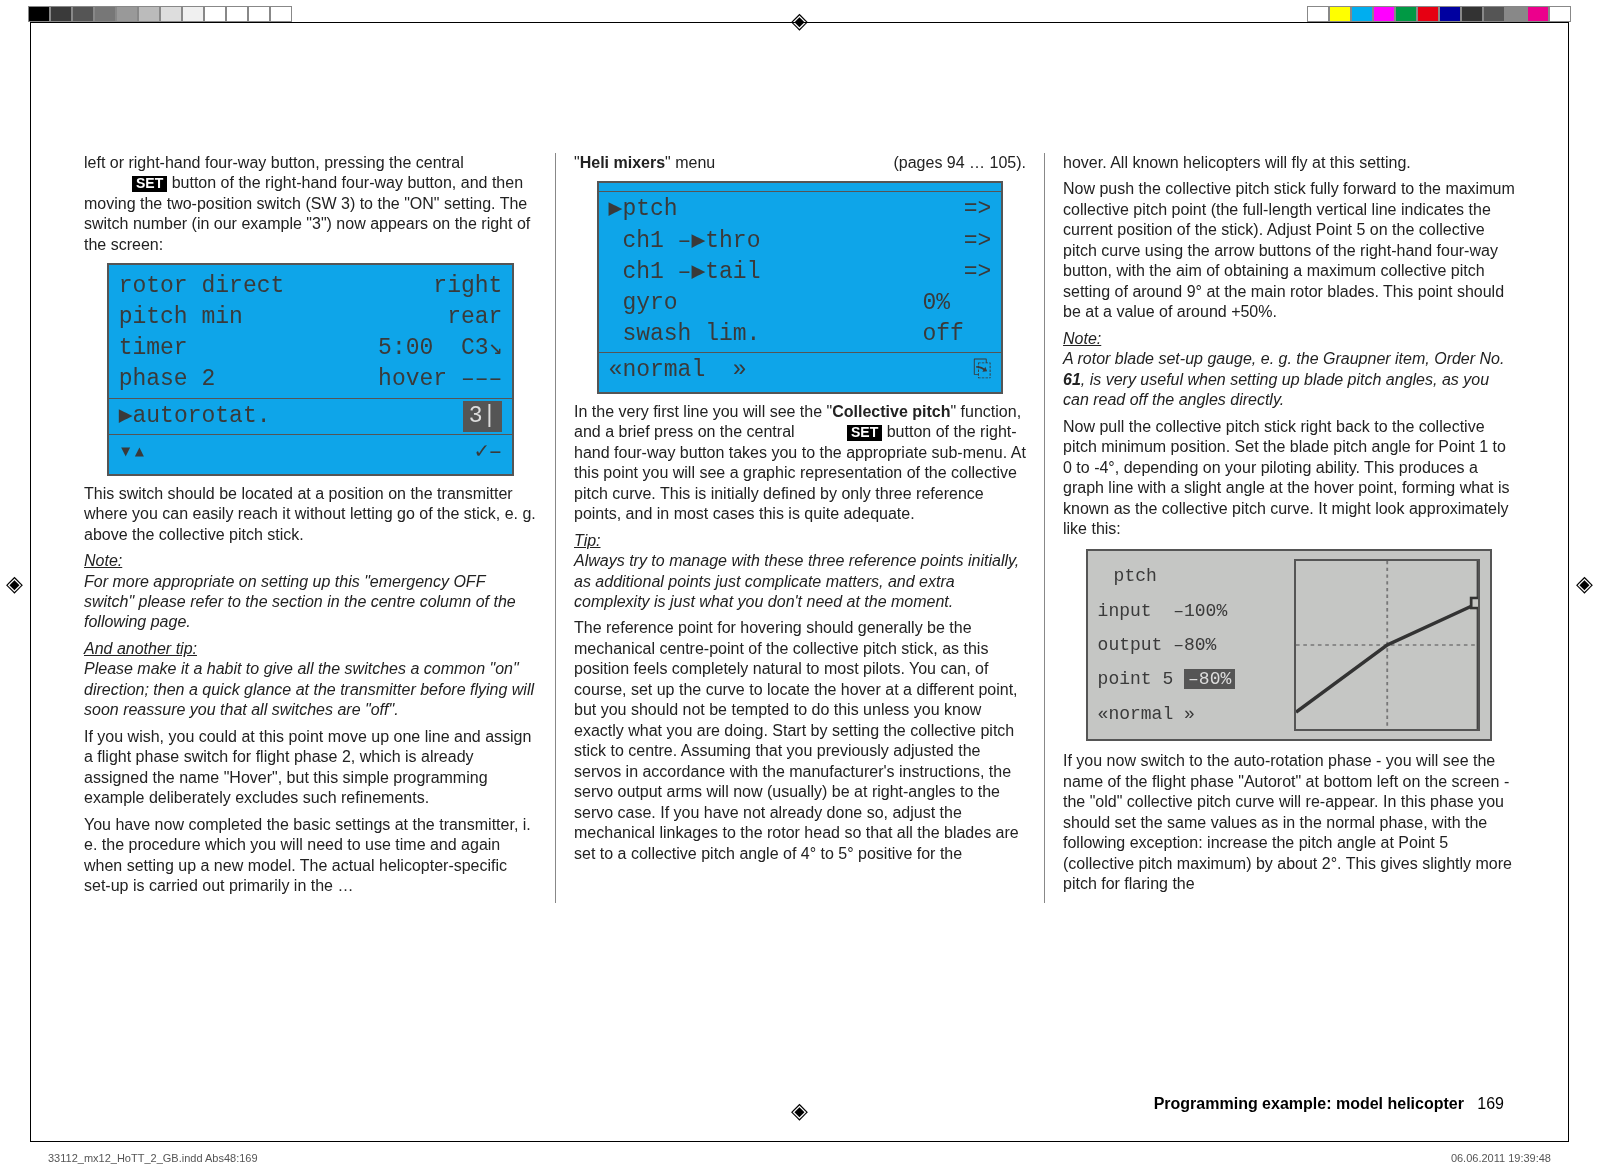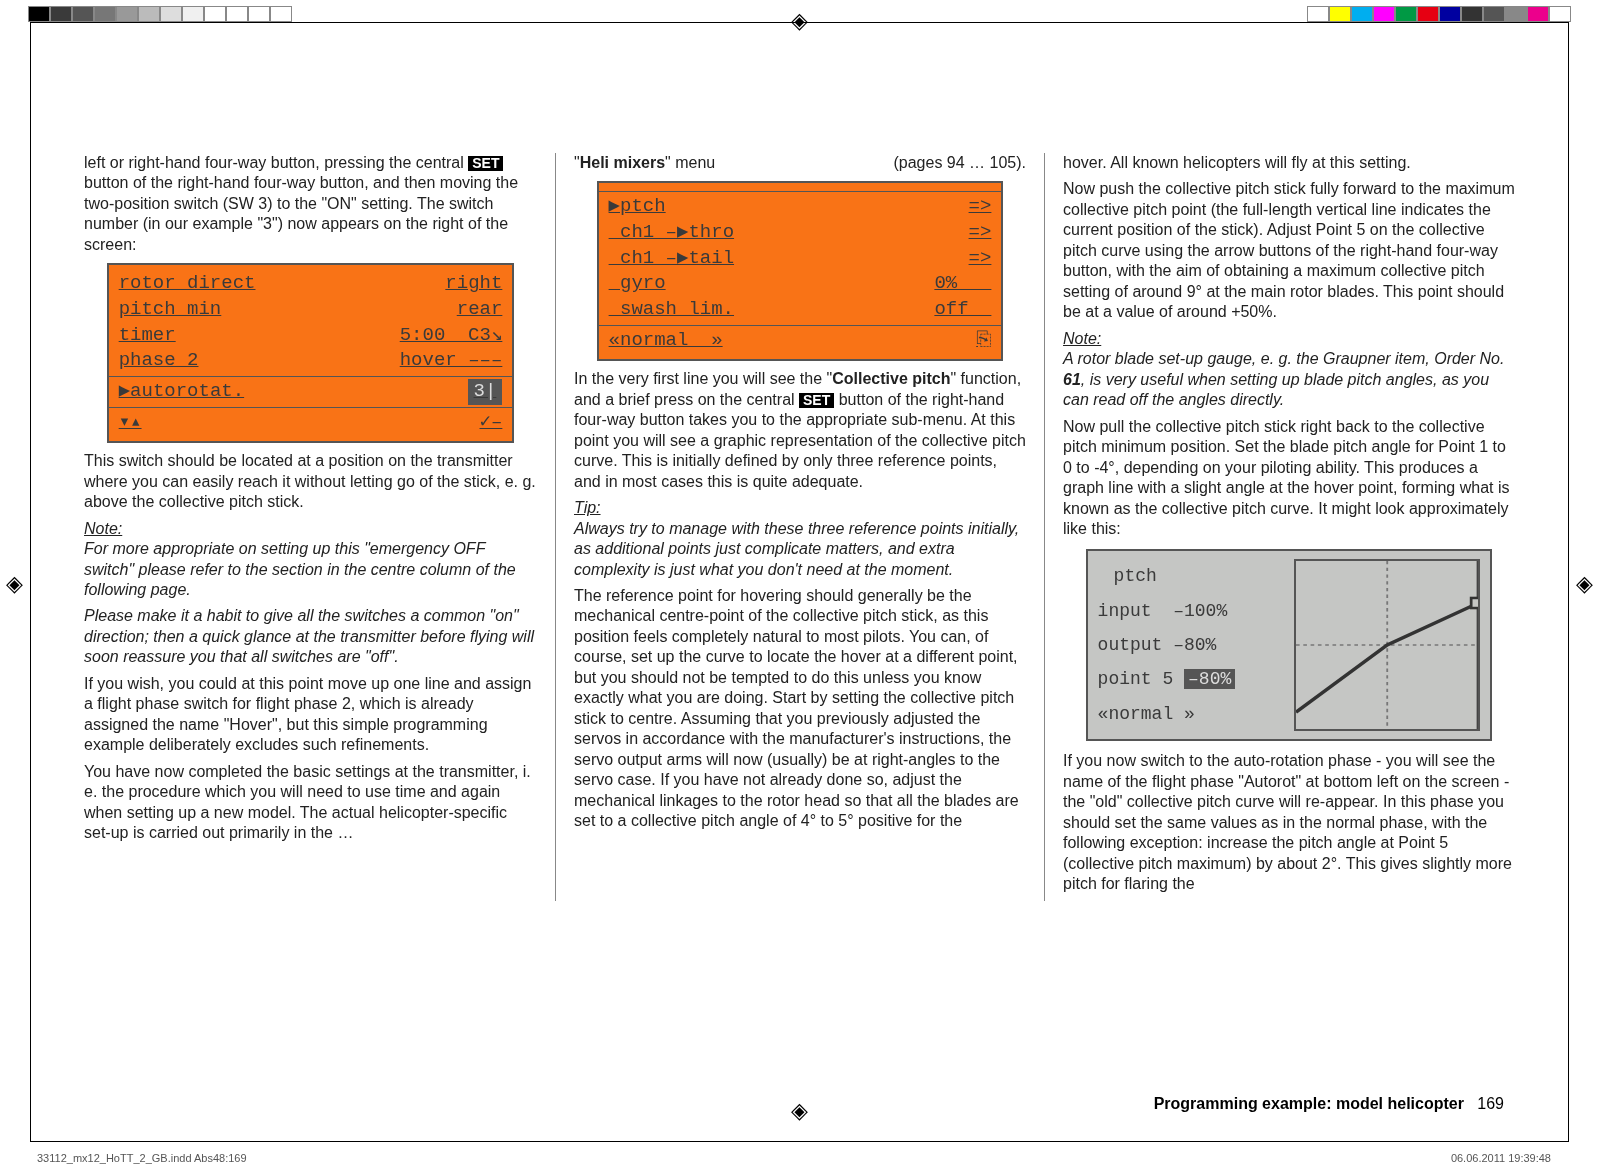--- a/index.html
+++ b/index.html
@@ -26,41 +26,41 @@
   }
   .col {
     flex: 1 1 33.3%;
     padding: 0 18px;
     font-size: 16px;
     line-height: 1.28;
     color: #222;
   }
   .col + .col { border-left: 1px solid #888; }
   .lcd {
-    background: #f97316;
+    background: #0ea5e9;
     border: 2px solid #555;
     margin: 8px auto;
     padding: 6px 10px;
     font-family: "Courier New", monospace;
-    font-size: 19px;
+    font-size: 23px;
     line-height: 1.35;
     color: #3a3a3a;
     width: 90%;
-    text-decoration: underline;
   }
   .lcd-row { display: flex; justify-content: space-between; white-space: pre; }
   .lcd hr { border: none; border-top: 1px solid #555; margin: 2px -10px; }
   .set-btn {
     background: #000;
     color: #fff;
     font-weight: bold;
     padding: 0 4px;
     font-size: 14px;
     display: inline-block;
     line-height: 1.1;
+    margin-left: 48px;
   }
   .note-head { font-style: italic; text-decoration: underline; margin-top: 6px; }
   .ital { font-style: italic; }
   .para { margin-bottom: 6px; }
   .menu-title-row { display: flex; justify-content: space-between; margin-bottom: 6px; }
   .menu-title-row b { font-weight: bold; }
   .graph-wrap {
     background: #c5c6c4;
     border: 2px solid #555;
     margin: 10px auto;
@@ -85,21 +85,21 @@
   .footer-row {
     position: absolute;
     bottom: 28px;
     right: 64px;
     font-size: 16px;
   }
   .footer-row b { font-weight: bold; }
   .outside-footer {
     position: absolute;
     bottom: 4px;
-    left: 37px;
+    left: 48px;
     right: 48px;
     display: flex;
     justify-content: space-between;
     font-size: 11px;
     color: #555;
   }
   
   .reg-mark { position: absolute; font-size: 22px; color: #000; }
   .reg-top { top: 8px; left: 50%; transform: translateX(-50%); }
   .reg-bottom { bottom: 44px; left: 50%; transform: translateX(-50%); }
@@ -164,20 +164,21 @@
           <div class="lcd-row"><span>phase 2</span><span>hover –––</span></div>
           <hr>
           <div class="lcd-row"><span>▶autorotat.</span><span class="inv-box">3|</span></div>
           <hr>
           <div class="lcd-row"><span>▾▴</span><span>✓–</span></div>
         </div>
 
       <p class="para">This switch should be located at a position on the transmitter where you can easily reach it without letting go of the stick, e. g. above the collective pitch stick.</p>
       <p class="note-head">Note:</p>
       <p class="para ital">For more appropriate on setting up this "emergency OFF switch" please refer to the section in the centre column of the following page.</p>
+      <p class="note-head">And another tip:</p>
       <p class="para ital">Please make it a habit to give all the switches a common "on" direction; then a quick glance at the transmitter before flying will soon reassure you that all switches are "off".</p>
       <p class="para">If you wish, you could at this point move up one line and assign a flight phase switch for flight phase 2, which is already assigned the name "Hover", but this simple programming example deliberately excludes such refinements.</p>
       <p class="para">You have now completed the basic settings at the transmitter, i. e. the procedure which you will need to use time and again when setting up a new model. The actual helicopter-specific set-up is carried out primarily in the …</p>
     </div>
 
     <div class="col">
       <div class="menu-title-row">
         <span>
           <span>"</span><b>Heli mixers</b><span>" menu</span>
         </span>

